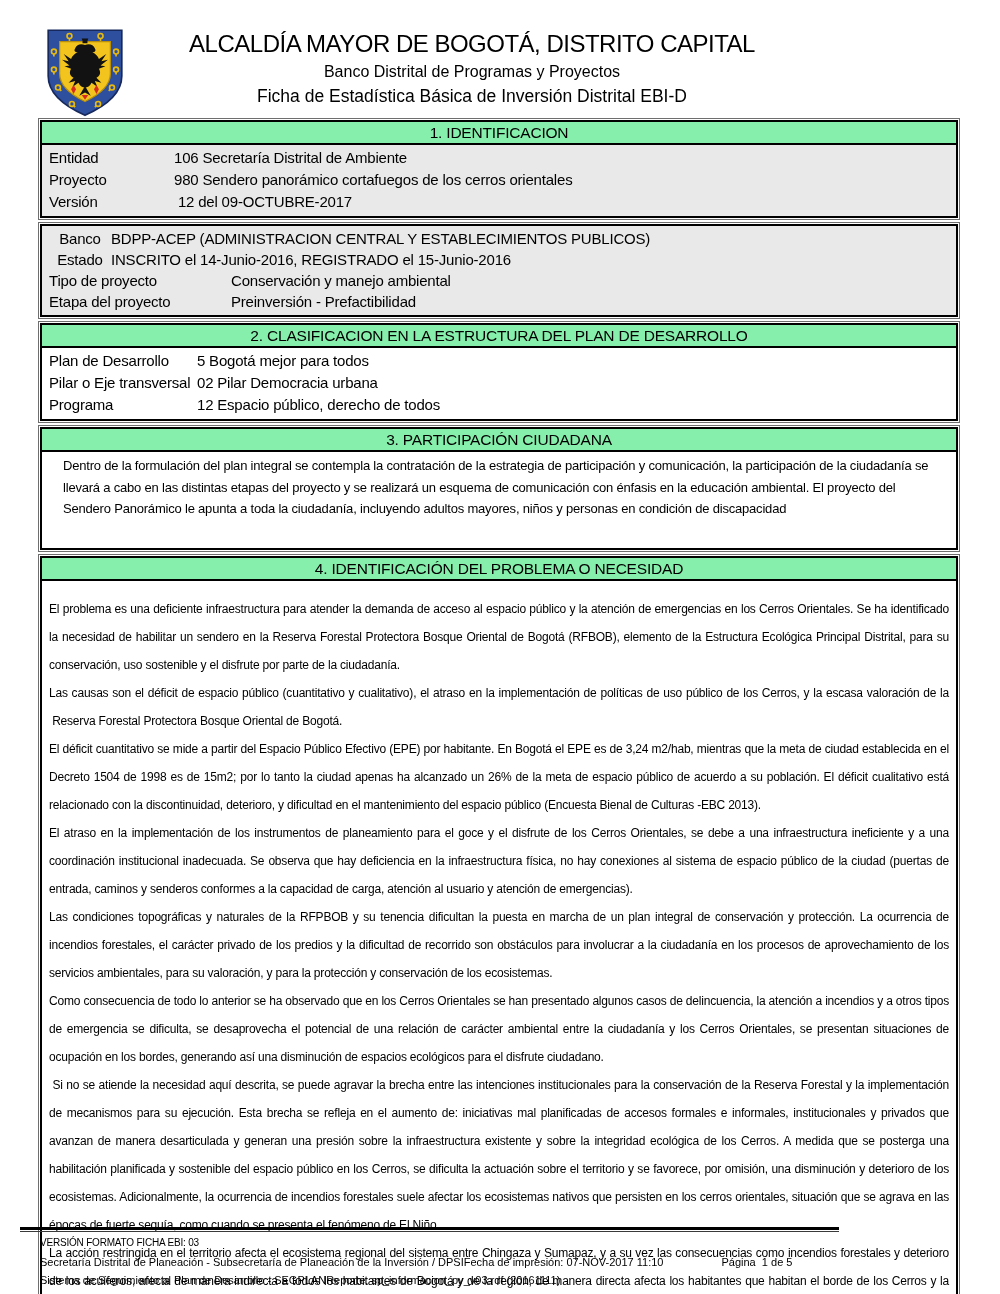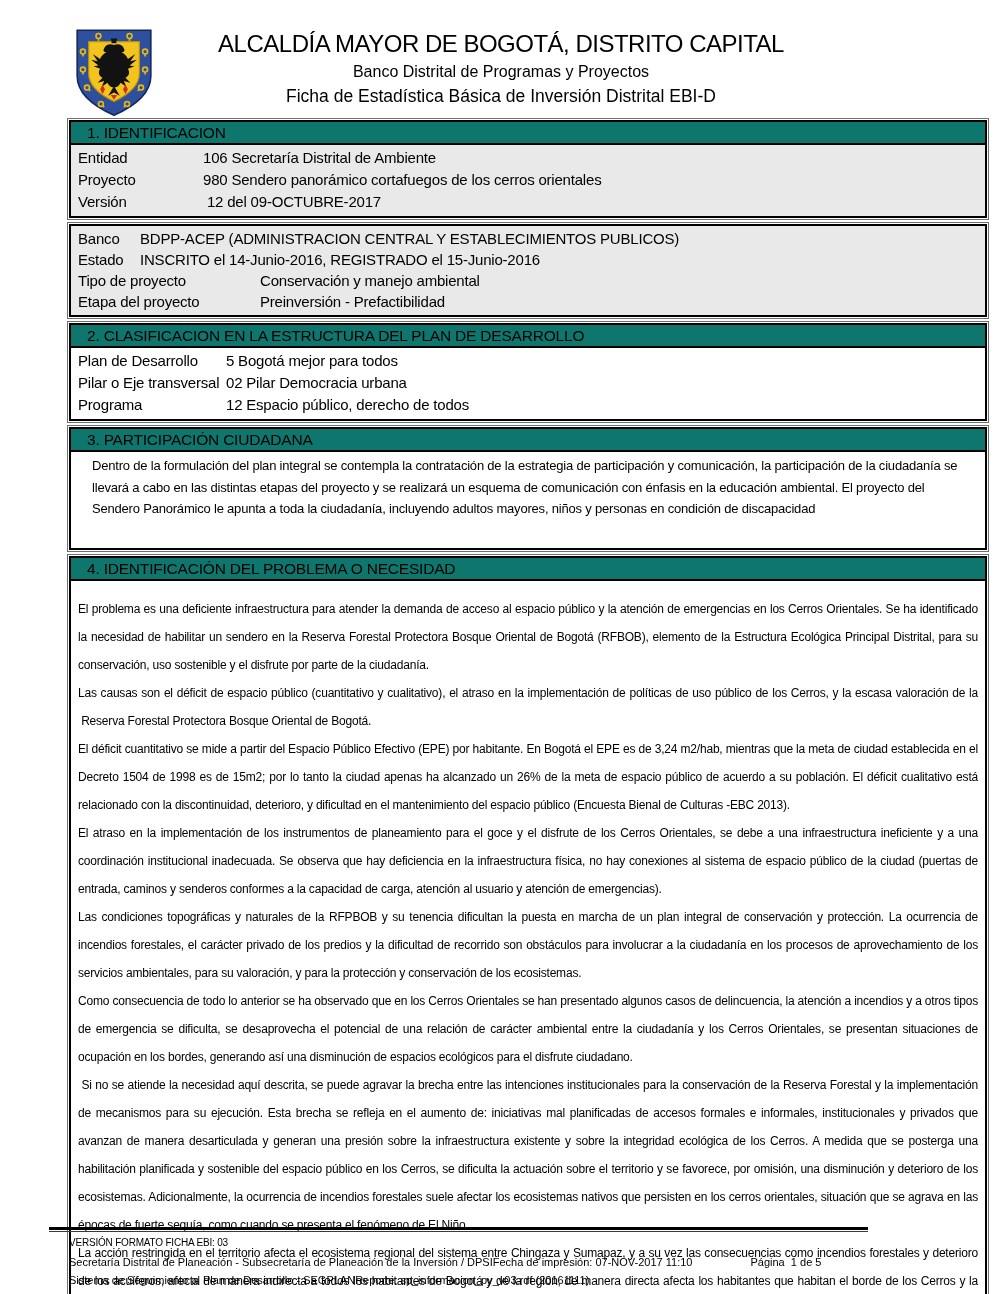--- a/index.html
+++ b/index.html
@@ -2,55 +2,55 @@
 <html><head>
 <meta charset="utf-8">
 <style>
   * { box-sizing: border-box; margin: 0; padding: 0; }
   html, body { background: #ffffff; }
   body {
     width: 1000px; height: 1294px;
     font-family: "Liberation Sans", "DejaVu Sans", sans-serif;
     color: #000; position: relative; overflow: hidden;
   }
-  .page { position: relative; width: 856px; height: 1294px; background: #fff; margin-left: 29px; }
+  .page { position: relative; width: 856px; height: 1294px; background: #fff; }
 
   
   .doc-header { position: relative; height: 120px; }
   .logo { position: absolute; left: 40px; top: 27px; width: 90px; height: 90px; }
   .titles { position: absolute; left: 130px; right: 42px; top: 30px; text-align: center; }
   .title-main { font-size: 24px; letter-spacing: -0.5px; font-weight: 400; line-height: 28px; }
   .title-sub1 { font-size: 16px; line-height: 24px; margin-top: 2px; }
   .title-sub2 { font-size: 17.5px; line-height: 24px; }
 
   
   .content { width: 918px; margin-left: 40px; }
   .box {
     border: 2px solid #000;
     outline: 1px solid #6e6e6e;
     outline-offset: 1px;
     background: #fff;
     margin-bottom: 6px;
   }
   .box.gray-body { background: #e9e9e9; }
   .section-title {
-    background: #0f766e;
+    background: #86efac;
     border-bottom: 2px solid #000;
-    text-align: left;
+    text-align: center;
     font-size: 15.5px;
     line-height: 19px;
-    padding: 1px 16px;
+    padding: 1px 8px;
     letter-spacing: -0.2px;
   }
   .rows { padding: 2px 0 3px; }
   .f-row { display: flex; padding: 0 7px; font-size: 15px; line-height: 22px; letter-spacing: -0.2px; }
   .f-row .lbl { flex: 0 0 auto; }
   .f-row .val { flex: 1 1 auto; }
   .w125 .lbl { width: 125px; }
-  .w62  .lbl { width: 62px;  }
+  .w62  .lbl { width: 62px; text-align: center;  }
   .w182 .lbl { width: 182px; }
   .w148 .lbl { width: 148px; }
   .info-rows .f-row { line-height: 21px; }
 
   .para-block { padding: 3px 21px 6px; font-size: 13px; line-height: 21.5px; letter-spacing: -0.2px; min-height: 96px; }
   .problem-block { padding: 14px 7px 5px; font-size: 12px; line-height: 28px; letter-spacing: -0.2px; }
   .problem-block p { text-align: justify; margin: 0; }
 
   
   .doc-footer { position: absolute; left: 20px; right: 17px; bottom: 6px; }

